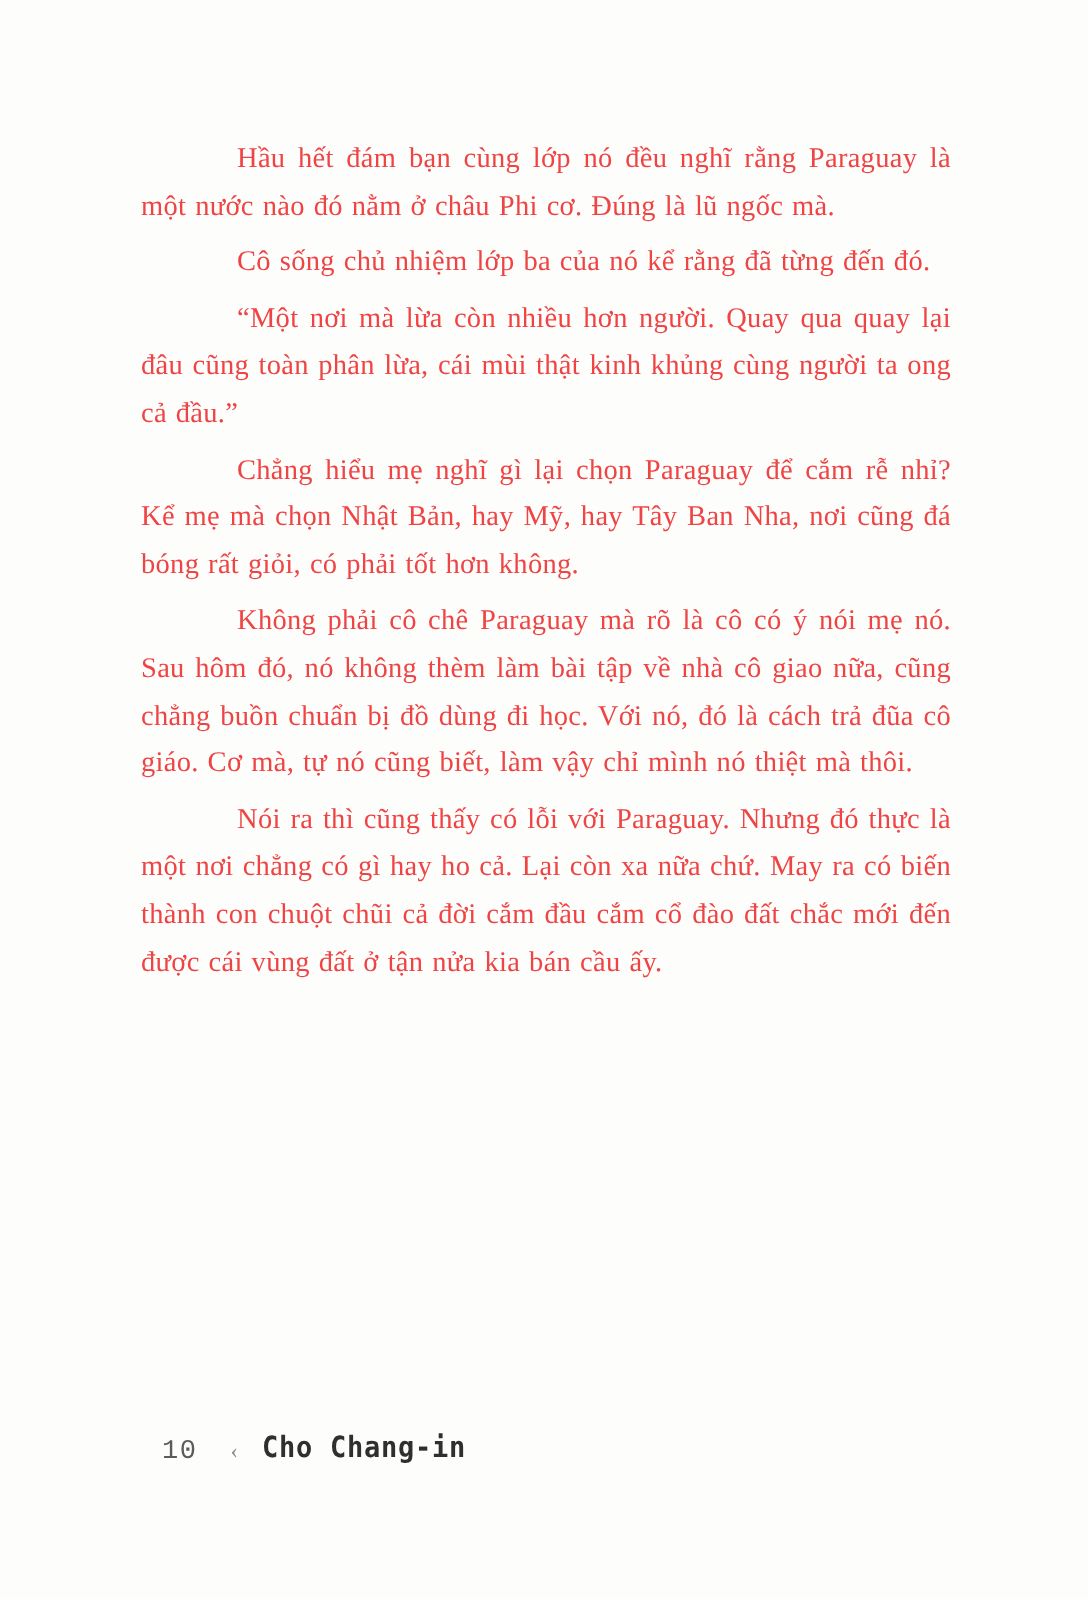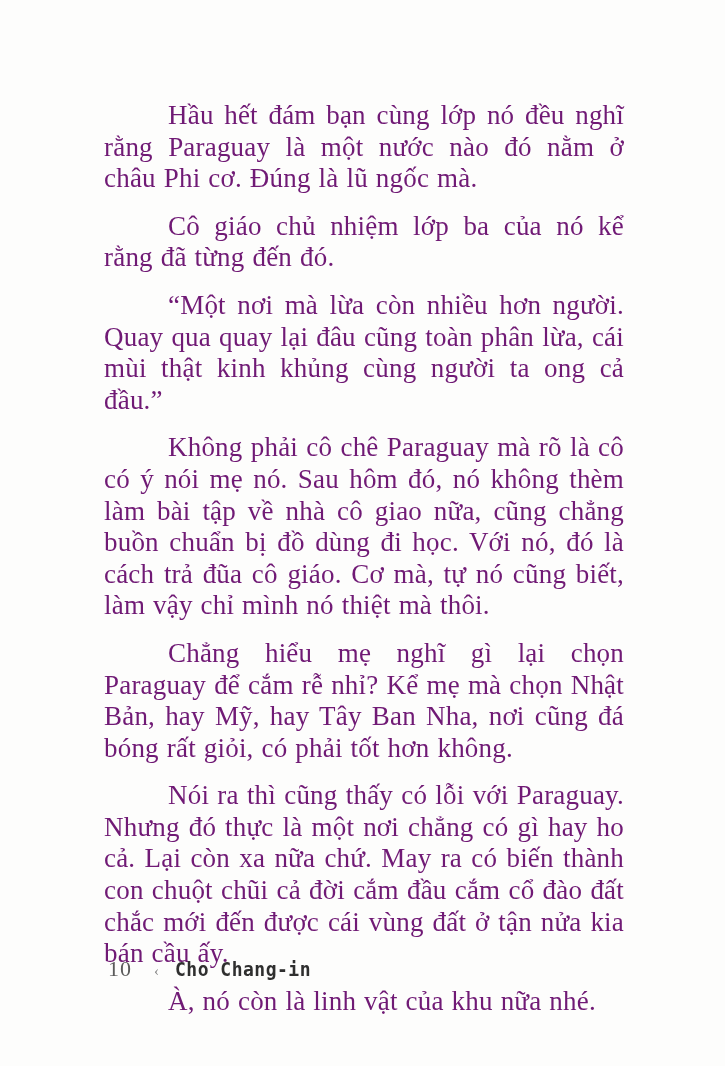--- a/index.html
+++ b/index.html
@@ -18,41 +18,41 @@
     inset: 0;
     background: #fdfdfc;
   }
   .text-block {
     position: absolute;
     top: 84px;
     left: 88px;
     width: 552px;
   }
   .text-block p {
-    margin: 16px;
+    margin: 6px;
     font-family: "Liberation Serif", "DejaVu Serif", serif;
-    font-size: 27px;
+    font-size: 19px;
     line-height: 31.6px;
-    color: #701a75;
+    color: #ef4444;
     text-align: justify;
     text-indent: 64px;
     letter-spacing: 0.2px;
     word-spacing: 1px;
   }
   .footer {
     position: absolute;
     left: 108px;
     top: 956px;
     display: flex;
     align-items: baseline;
     gap: 0;
   }
   .footer .page-num {
-    font-family: Liberation Serif, serif;
-    font-size: 22px;
+    font-family: Liberation Mono, monospace;
+    font-size: 18px;
     color: #5b5b5b;
     letter-spacing: 1px;
   }
   .footer .separator {
     font-family: "Liberation Serif", serif;
     font-size: 15px;
     color: #8a8a8a;
     margin: 0 16px 0 22px;
   }
   .footer .book-title {
@@ -65,26 +65,25 @@
     transform-origin: left bottom;
   }
 </style>
 </head>
 <body>
 
 <div class="page">
 
   <div class="text-block">
     <p>Hầu hết đám bạn cùng lớp nó đều nghĩ rằng Paraguay là một nước nào đó nằm ở châu Phi cơ. Đúng là lũ ngốc mà.</p>
-    <p>Cô giáo chủ nhiệm lớp ba của nó kể rằng đã từng đến đó.</p>
+    <p>Cô sống chủ nhiệm lớp ba của nó kể rằng đã từng đến đó.</p>
     <p>“Một nơi mà lừa còn nhiều hơn người. Quay qua quay lại đâu cũng toàn phân lừa, cái mùi thật kinh khủng cùng người ta ong cả đầu.”</p>
+    <p>Chẳng hiểu mẹ nghĩ gì lại chọn Paraguay để cắm rễ nhỉ? Kể mẹ mà chọn Nhật Bản, hay Mỹ, hay Tây Ban Nha, nơi cũng đá bóng rất giỏi, có phải tốt hơn không.</p>
     <p>Không phải cô chê Paraguay mà rõ là cô có ý nói mẹ nó. Sau hôm đó, nó không thèm làm bài tập về nhà cô giao nữa, cũng chẳng buồn chuẩn bị đồ dùng đi học. Với nó, đó là cách trả đũa cô giáo. Cơ mà, tự nó cũng biết, làm vậy chỉ mình nó thiệt mà thôi.</p>
-    <p>Chẳng hiểu mẹ nghĩ gì lại chọn Paraguay để cắm rễ nhỉ? Kể mẹ mà chọn Nhật Bản, hay Mỹ, hay Tây Ban Nha, nơi cũng đá bóng rất giỏi, có phải tốt hơn không.</p>
     <p>Nói ra thì cũng thấy có lỗi với Paraguay. Nhưng đó thực là một nơi chẳng có gì hay ho cả. Lại còn xa nữa chứ. May ra có biến thành con chuột chũi cả đời cắm đầu cắm cổ đào đất chắc mới đến được cái vùng đất ở tận nửa kia bán cầu ấy.</p>
-    <p>À, nó còn là linh vật của khu nữa nhé.</p>
   </div>
 
   <div class="footer">
     <span class="page-num">10</span>
     <span class="separator">‹</span>
     <span class="book-title">Cho Chang-in</span>
   </div>
 
 </div>
 

